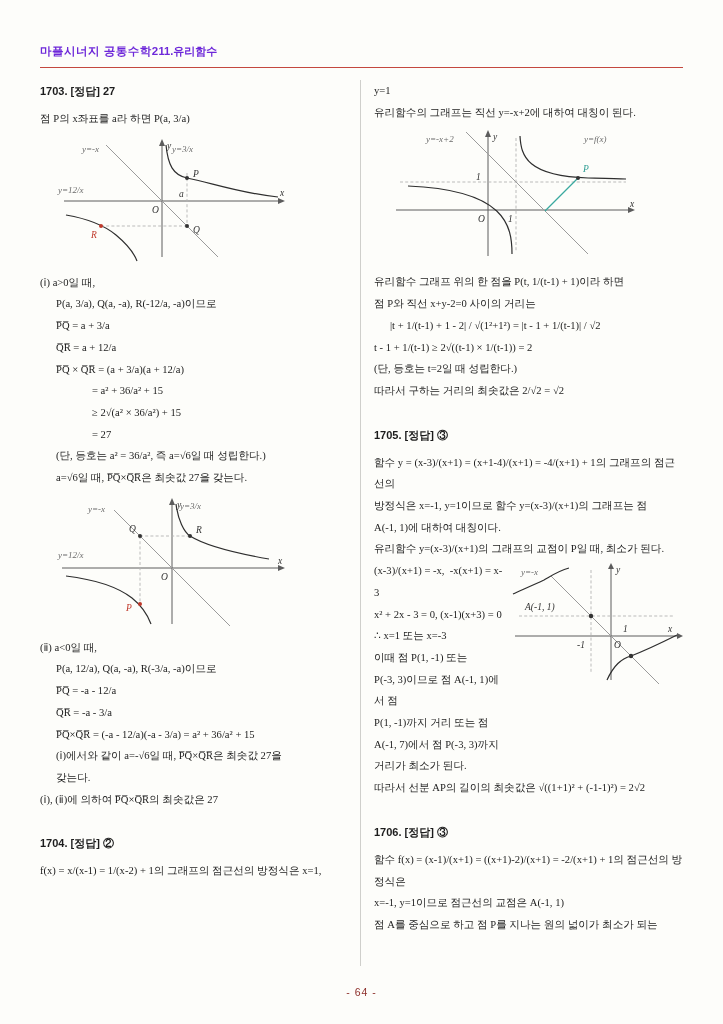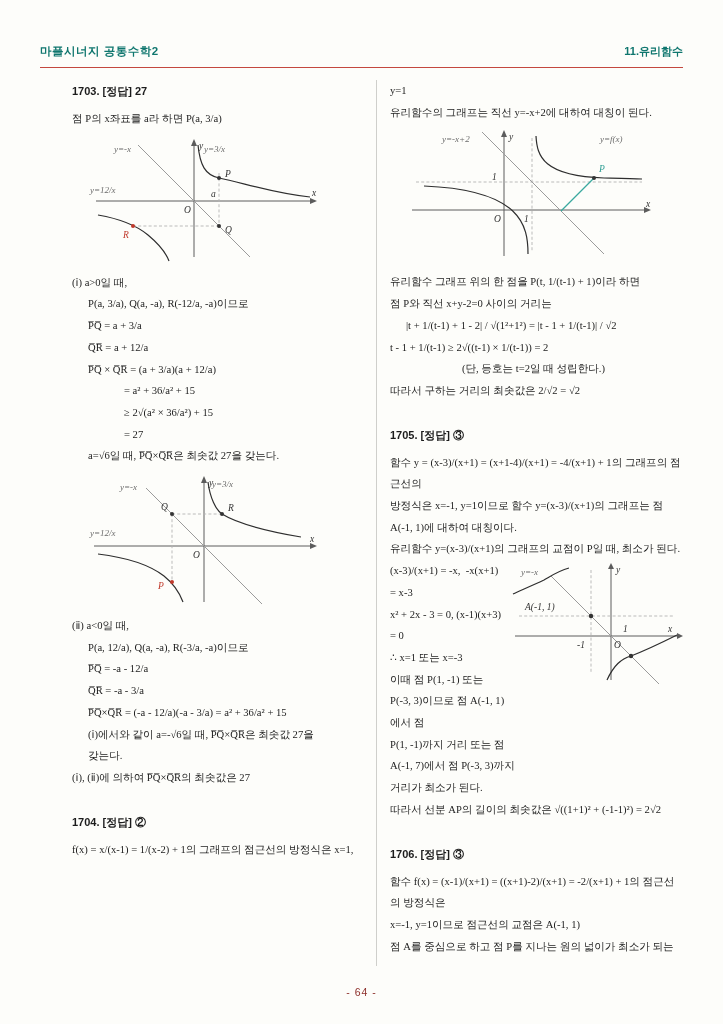--- a/index.html
+++ b/index.html
@@ -8,51 +8,51 @@
     position: relative;
     width: 723px; height: 1024px;
     margin: 0 auto;
     background: #fdfdfa;
     font-family: "Liberation Serif", serif;
     color: #1c1c1c;
     overflow: hidden;
   }
   .header {
     position: absolute; top: 44px; left: 40px; right: 40px;
-    display: flex; justify-content: space-between; align-items: flex-end;
+    display: flex; justify-content: flex-start; align-items: flex-end;
     font-family: "Liberation Sans", sans-serif;
-    color: #0f766e; font-weight: bold;
+    color: #6d28d9; font-weight: bold;
   }
   .header-left { font-size: 11.5px; letter-spacing: .5px; }
   .header-right { font-size: 11px; }
   .rule {
     position: absolute; top: 67px; left: 40px; right: 40px;
     border-top: 1.6px solid #c4483f;
   }
   .cols {
     position: absolute; top: 80px; left: 40px; right: 40px; bottom: 58px;
     display: flex;
   }
   .col { flex: 1; min-width: 0; }
-  .col.leftcol  { padding-right: 11px; margin-left: 32px; }
+  .col.leftcol  { padding-right: 11px; }
   .col.rightcol { padding-left: 13px; }
   .divider { width: 1px; background: #cfcfcb; }
   .ptitle {
     font-family: "Liberation Sans", sans-serif;
     font-size: 11px; font-weight: bold;
     margin: 4px 0 9px 0;
   }
   .sect { margin-top: 26px; }
   .line {
     font-size: 10.6px; line-height: 2.05;
     white-space: pre-wrap;
   }
   .ind1 { padding-left: 16px; }
   .ind2 { padding-left: 52px; }
-  .alignr { text-align: center; padding-right: 6px; }
+  .alignr { text-align: left; padding-right: 6px; }
   .fig { margin: 7px 0 9px 14px; }
   .fig svg { display: block; }
   .figfloat { float: right; margin: 2px 0 4px 6px; }
   .clear { clear: both; }
   .footer {
     position: absolute; bottom: 26px; left: 0; right: 0;
     text-align: center;
     font-family: "Liberation Sans", sans-serif;
     font-size: 10.5px; font-weight: normal; color: #8d2f2b;
     letter-spacing: 1px;
@@ -123,20 +123,21 @@
       <div>
 
       <p class="line">(ⅰ) a&gt;0일 때,</p>
           <p class="line ind1">P(a, 3/a), Q(a, -a), R(-12/a, -a)이므로</p>
           <p class="line ind1">P̅Q̅ = a + 3/a</p>
           <p class="line ind1">Q̅R̅ = a + 12/a</p>
           <p class="line ind1">P̅Q̅ × Q̅R̅ = (a + 3/a)(a + 12/a)</p>
           <p class="line ind2">= a² + 36/a² + 15</p>
           <p class="line ind2">≥ 2√(a² × 36/a²) + 15</p>
           <p class="line ind2">= 27</p>
+          <p class="line ind1">(단, 등호는 a² = 36/a², 즉 a=√6일 때 성립한다.)</p>
           <p class="line ind1">a=√6일 때, P̅Q̅×Q̅R̅은 최솟값 27을 갖는다.</p>
         </div>
 
       <div class="fig">
         <svg width="232" height="132" viewBox="0 0 232 132">
           <line class="axis" x1="8" y1="72" x2="224" y2="72"></line>
           <path class="arw" d="M224,69 l7,3 -7,3 z"></path>
           <line class="axis" x1="118" y1="128" x2="118" y2="8"></line>
           <path class="arw" d="M115,9 l3,-7 3,7 z"></path>
           <line class="gline" x1="60" y1="14" x2="176" y2="130"></line>

